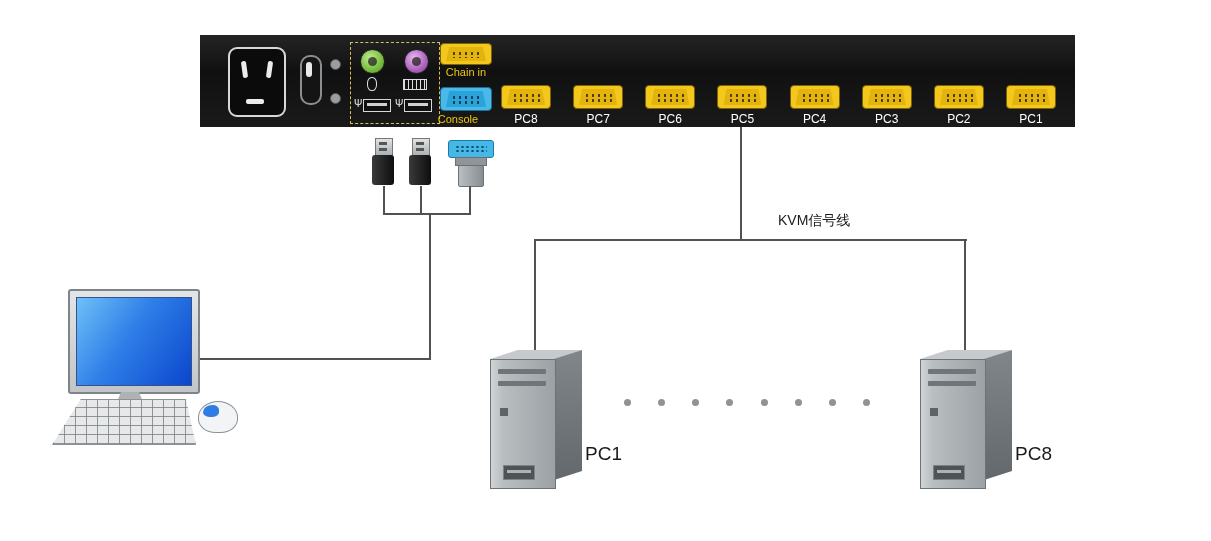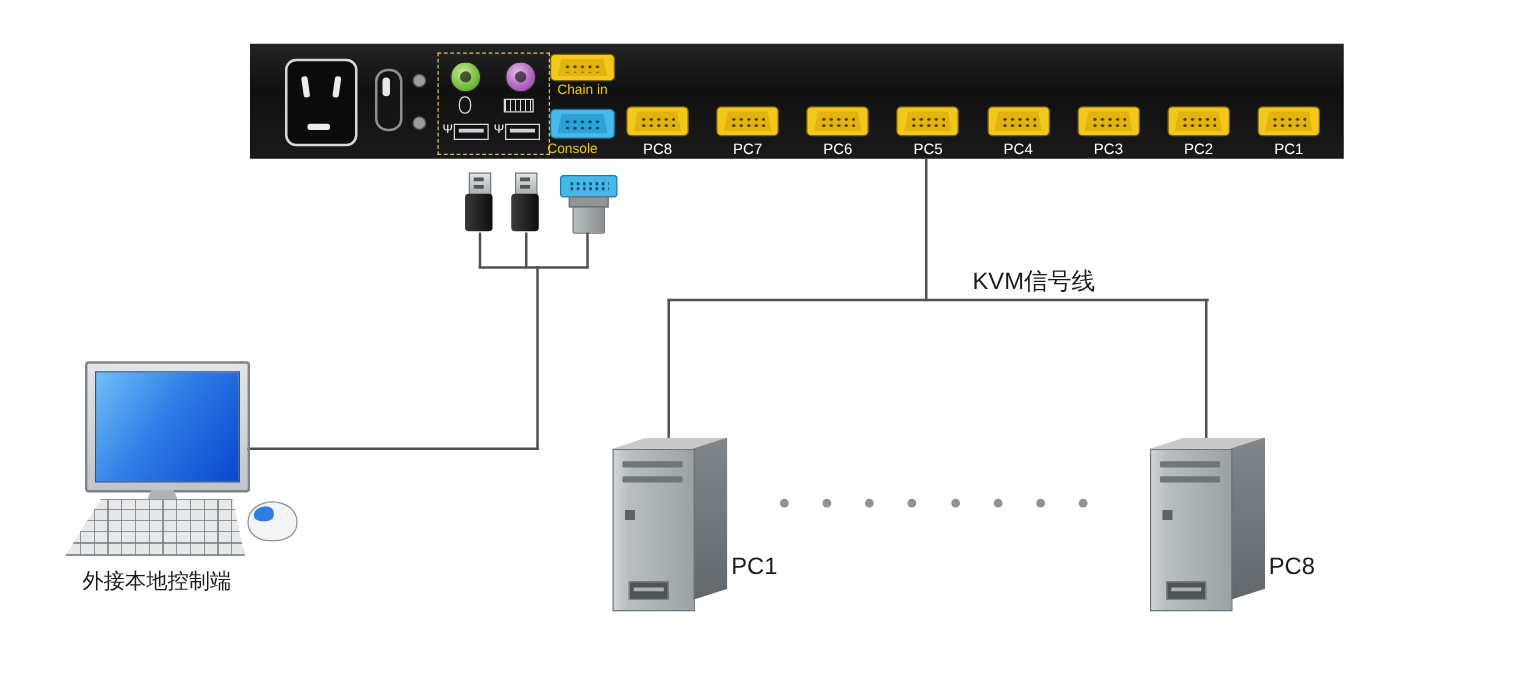--- a/index.html
+++ b/index.html
@@ -88,21 +88,21 @@
   .ln-merge{left:383px;top:213px;width:88px;height:2px;}
   .ln-down{left:429px;top:213px;width:2px;height:147px;}
   .ln-monitor{left:196px;top:358px;width:235px;height:2px;}
   .ln-kvm-v{left:740px;top:127px;width:2px;height:114px;}
   .ln-kvm-h{left:534px;top:239px;width:433px;height:2px;}
   .ln-t1{left:534px;top:239px;width:2px;height:113px;}
   .ln-t2{left:964px;top:239px;width:2px;height:113px;}
 
   
   .text{position:absolute;color:#1a1a1a;}
-  .kvm-cable-label{left:778px;top:212px;font-size:19px;}
+  .kvm-cable-label{left:778px;top:212px;font-size:14px;}
   .station-label{left:66px;top:453px;font-size:17px;}
   .pc1-label{left:585px;top:443px;font-size:19px;}
   .pc8-label{left:1015px;top:443px;font-size:19px;}
 
   
   .monitor-frame{position:absolute;left:68px;top:289px;width:128px;height:101px;
                  background:linear-gradient(180deg,#e3e5e6,#c2c5c7);border:2px solid #7e848a;border-radius:3px;}
   .monitor-screen{position:absolute;left:6px;top:6px;right:6px;bottom:6px;
                  background:linear-gradient(125deg,#6fc0f7 0%,#2e7ee8 45%,#0b46cc 100%);border:1px solid #35508e;}
   .monitor-neck{position:absolute;left:116px;top:392px;width:28px;height:12px;background:#aeb2b5;
@@ -238,21 +238,20 @@
 
   <div class="text kvm-cable-label">KVM信号线</div>
 
   <div class="monitor-frame">
     <div class="monitor-screen"></div>
   </div>
   <div class="monitor-neck"></div>
   <div class="monitor-base"></div>
   <div class="kbd"></div>
   <div class="mouse"></div>
-  <div class="text station-label">外接本地控制端</div>
 
   <div class="tower t1">
     <div class="top"></div>
     <div class="side"></div>
     <div class="front">
       <div class="slot sa"></div>
       <div class="slot sb"></div>
       <div class="btn"></div>
       <div class="badge"></div>
     </div>

